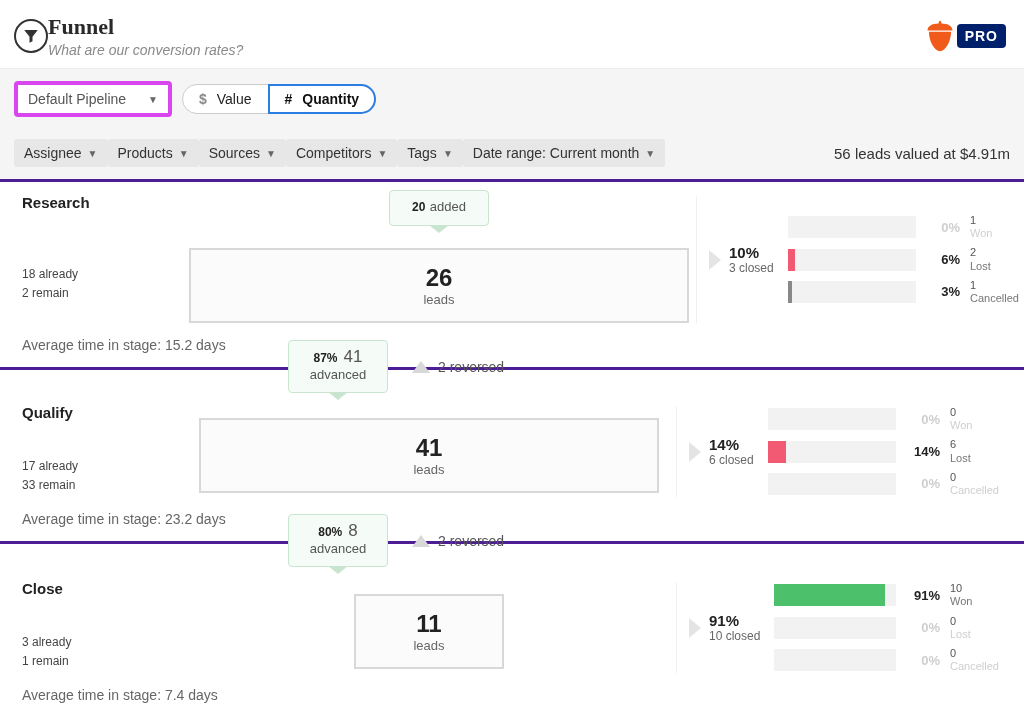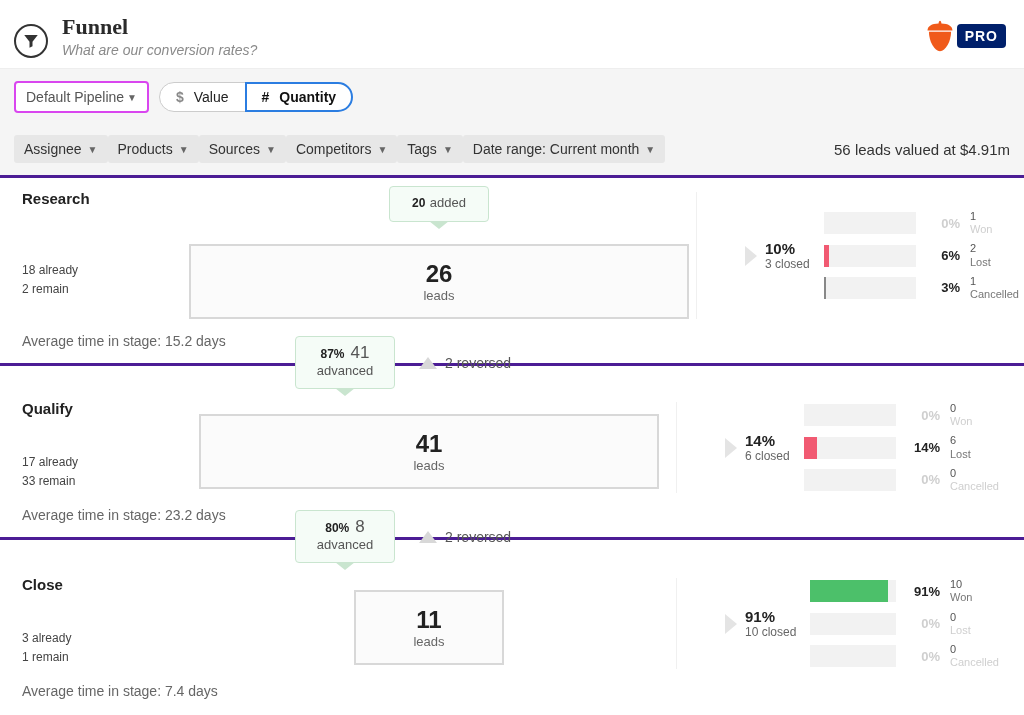--- a/index.html
+++ b/index.html
@@ -1,26 +1,26 @@
 <!DOCTYPE html>
 <html><head>
 <meta charset="utf-8">
 <style>
 * { box-sizing: border-box; margin: 0; padding: 0; }
 body { font-family: -apple-system, BlinkMacSystemFont, "Segoe UI", Helvetica, Arial, sans-serif; background: #fff; color: #222; width: 1024px; }
 .topbar { display: flex; align-items: center; justify-content: space-between; padding: 14px 18px 10px 14px; }
-.topbar-left { display: flex; align-items: flex-end; gap: 14px; }
+.topbar-left { display: flex; align-items: center; }
 .funnel-icon-ring { width: 34px; height: 34px; border: 2px solid #333; border-radius: 50%; display: flex; align-items: center; justify-content: center; }
 .title-block h1 { font-family: Georgia, 'Times New Roman', serif; font-size: 22px; font-weight: 700; color: #2a2a2a; }
 .title-block .sub { font-style: italic; color: #8a8a8a; font-size: 14px; margin-top: 2px; }
 .pro-badge { display: flex; align-items: center; gap: 0; }
 .pro-label { background:#00206b; color:#fff; font-weight:800; font-size:14px; padding:4px 8px; border-radius:4px; letter-spacing:1px; }
 .toolbar { background: #f5f5f5; padding: 12px 14px 0 14px; border-top: 1px solid #eee; }
 .tb-row1 { display: flex; align-items: center; gap: 10px; }
-.select-pill { background:#fff; border:2px solid #d946ef; border-radius:4px; padding:6px 10px; display:flex; align-items:center; gap:3px; font-size:14px; color:#555; cursor:pointer; }
+.select-pill { background:#fff; border:4px solid #d946ef; border-radius:4px; padding:6px 10px; display:flex; align-items:center; gap:22px; font-size:14px; color:#555; cursor:pointer; }
 .toggle-group { display:flex; }
 .toggle-btn { border:1px solid #ccc; background:#fff; padding:6px 16px; font-size:14px; display:flex; align-items:center; gap:10px; cursor:pointer; }
 .toggle-btn:first-child { border-radius:18px 0 0 18px; }
 .toggle-btn:last-child { border-radius:0 18px 18px 0; margin-left:-1px; }
 .toggle-btn.active { border:2px solid #2b7de1; color:#111; font-weight:600; padding:5px 15px; }
 .toggle-sym { font-weight:700; color:#888; }
 .toggle-btn.active .toggle-sym { color:#111; }
 .tb-row2 { display:flex; align-items:center; justify-content:space-between; margin-top:22px; padding-bottom:12px; }
 .filter-chips { display:flex; }
 .chip { background:#e7e7e7; border-radius:3px; padding:6px 10px; font-size:14px; color:#333; display:flex; align-items:center; gap:6px; cursor:pointer; }
@@ -35,27 +35,27 @@
 .added-box, .advance-box { border:1px solid #c9e5cf; background:#f5fcf7; border-radius:4px; padding:6px 14px 10px 14px; text-align:center; position:relative; min-width:100px; }
 .added-box::after, .advance-box::after { content:""; position:absolute; left:50%; bottom:-8px; transform:translateX(-50%); width:0; height:0; border-left:10px solid transparent; border-right:10px solid transparent; border-top:8px solid #c9e5cf; }
 .added-box .num, .advance-box .pct { font-size:12px; font-weight:700; }
 .added-box .lbl, .advance-box .lbl { font-size:13px; color:#555; }
 .leads-box { margin-top:22px; border:2px solid #d8d8d8; background:#fbfbfb; padding:14px 10px; text-align:center; }
 .leads-box.w1 { width:500px; }
 .leads-box.w2 { width:460px; }
 .leads-box.w3 { width:150px; }
 .leads-box .num { font-size:24px; font-weight:700; }
 .leads-box .lbl { font-size:13px; color:#666; }
-.advance-wrap { position:absolute; left:295px; bottom:-26px; display:flex; align-items:center; gap:24px; z-index:3; }
+.advance-wrap { position:absolute; left:288px; bottom:-26px; display:flex; align-items:center; gap:24px; z-index:3; }
 .advance-box .row { display:flex; align-items:baseline; gap:6px; justify-content:center; }
 .advance-box .cnt { font-size:17px; color:#555; }
 .reversed { display:flex; align-items:center; gap:8px; font-size:14px; color:#555; }
 .tri-up { width:0; height:0; border-left:9px solid transparent; border-right:9px solid transparent; border-bottom:12px solid #d8d8d8; }
 .right-col { grid-column:3; grid-row:1 / span 2; display:flex; align-items:center; gap:14px; border-left:1px solid #f0f0f0; padding-left:12px; margin-top:6px; }
-.closed-block { display:flex; align-items:center; gap:8px;margin-left:36px; }
+.closed-block { display:flex; align-items:center; gap:8px; }
 .tri-right { width:0; height:0; border-top:10px solid transparent; border-bottom:10px solid transparent; border-left:12px solid #e4e4e4; }
 .closed-txt .pct { font-weight:800; font-size:15px; }
 .closed-txt .sub { font-size:12px; color:#666; }
 .bars { flex:1; display:flex; flex-direction:column; gap:6px; }
 .bar-row { display:flex; align-items:center; gap:10px; }
 .bar-track { flex:1; height:22px; background:#f2f2f2; position:relative; }
 .bar-fill { position:absolute; top:0; bottom:0; left:0; }
 .bar-won { background:#4cc06a; }
 .bar-lost { background:#f15a72; }
 .bar-canc { background:#888; }

